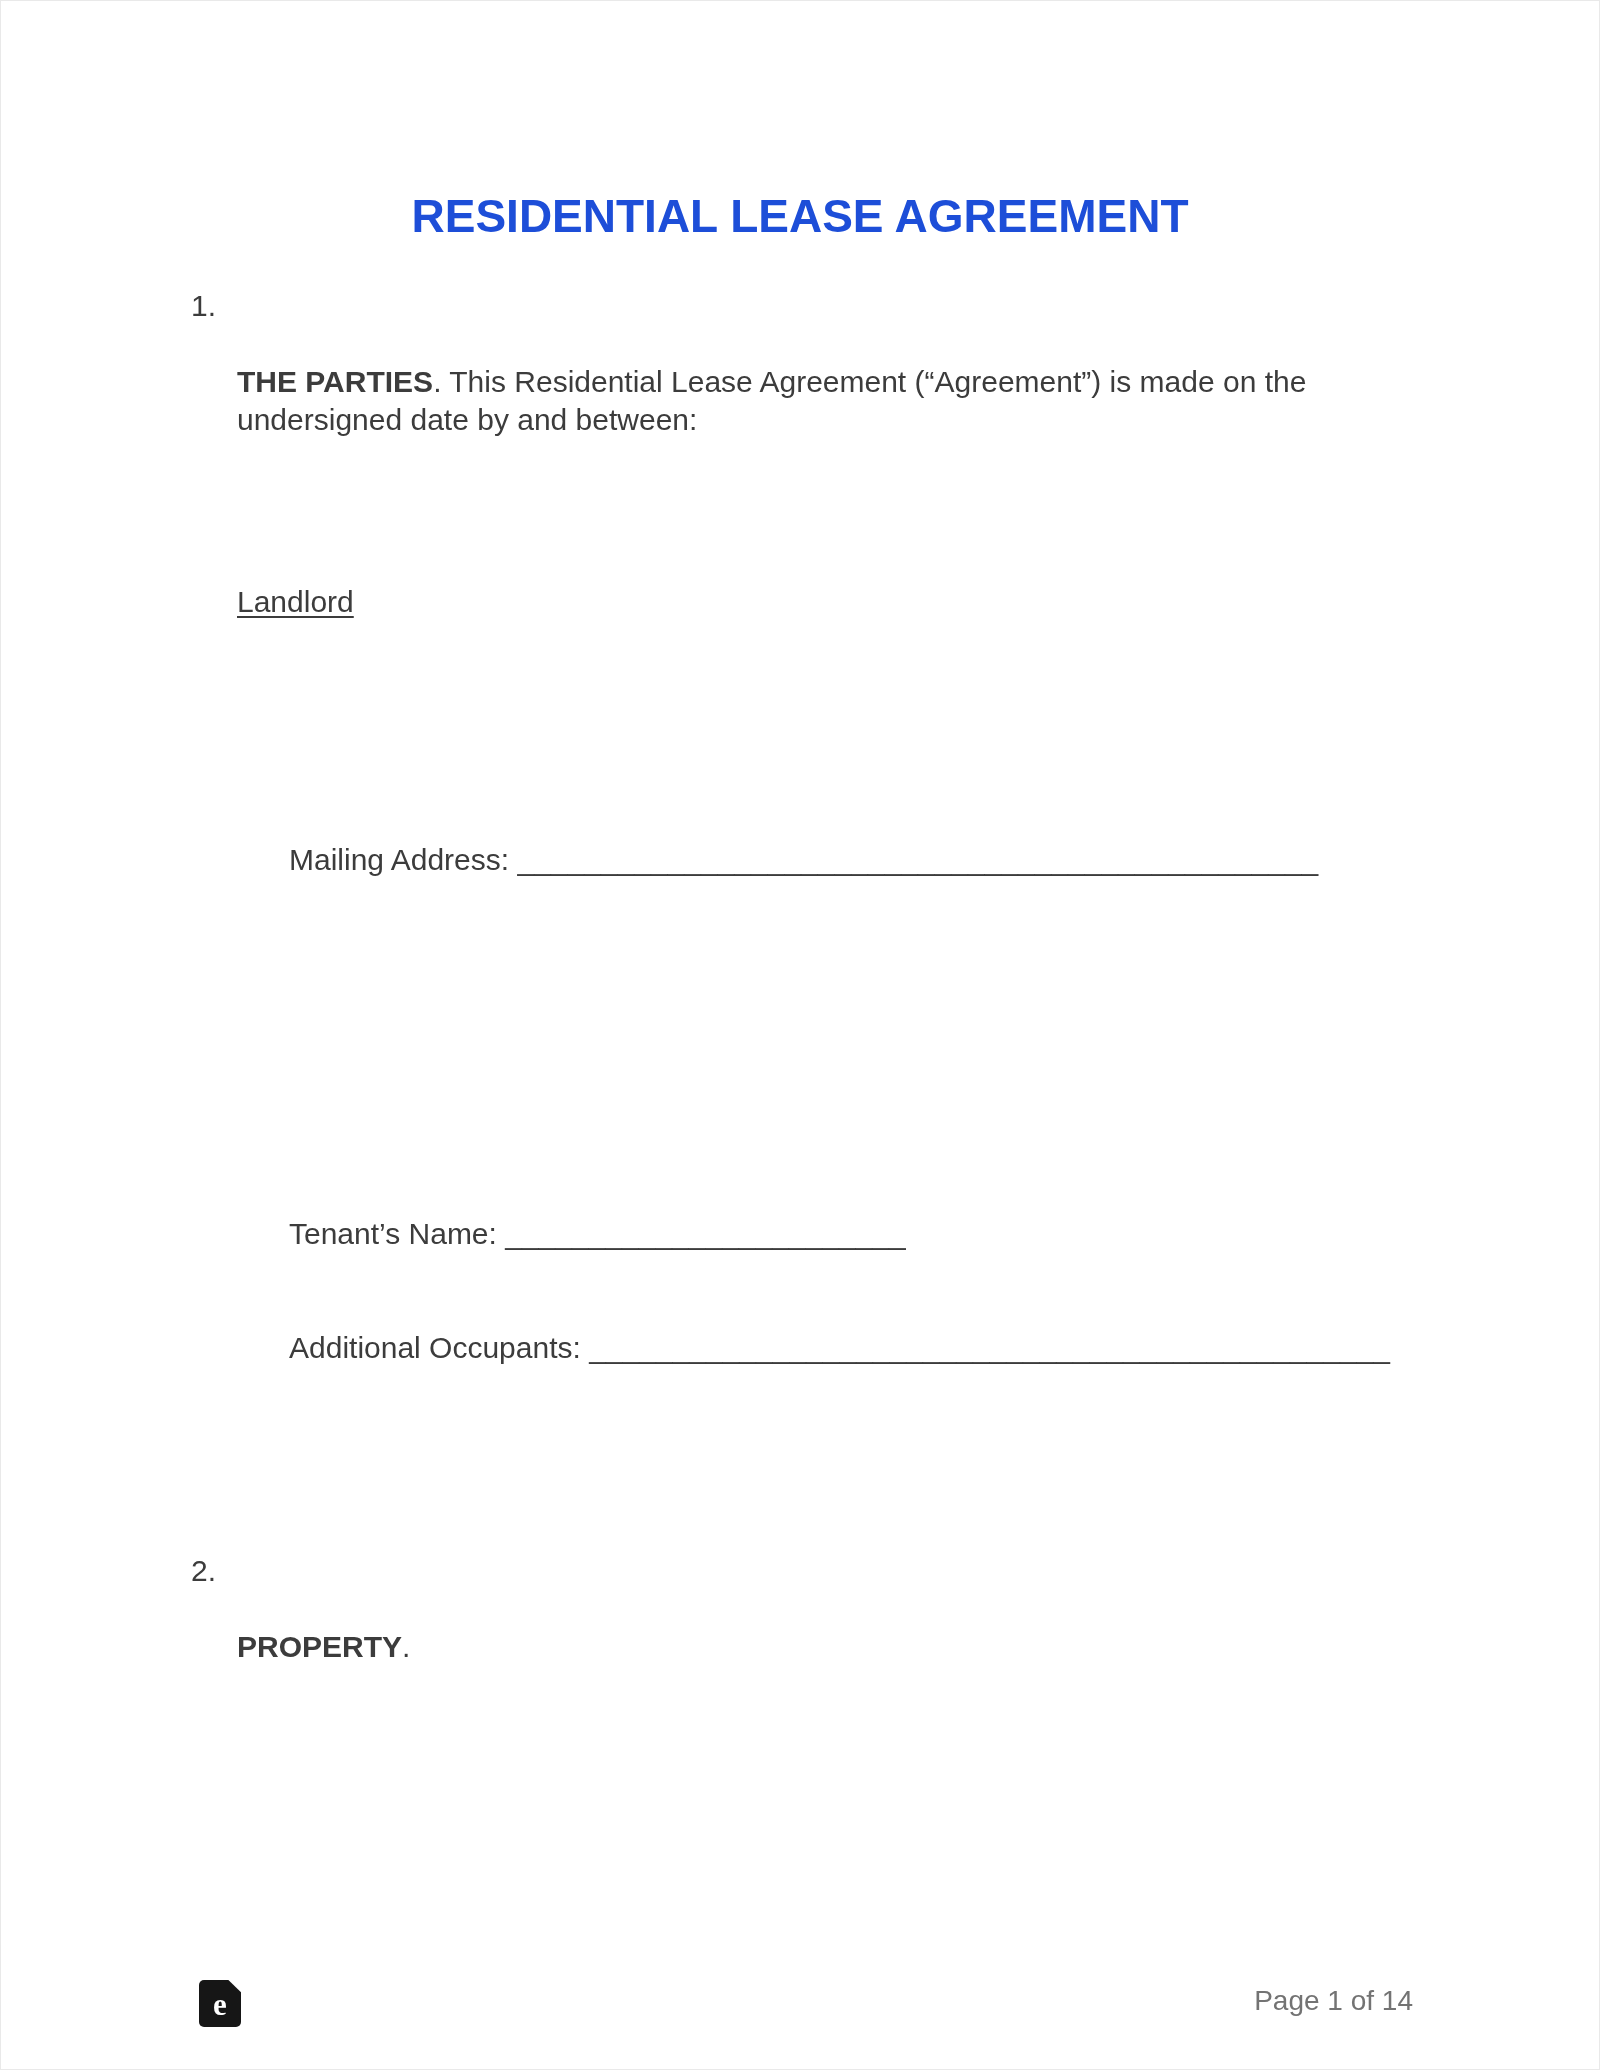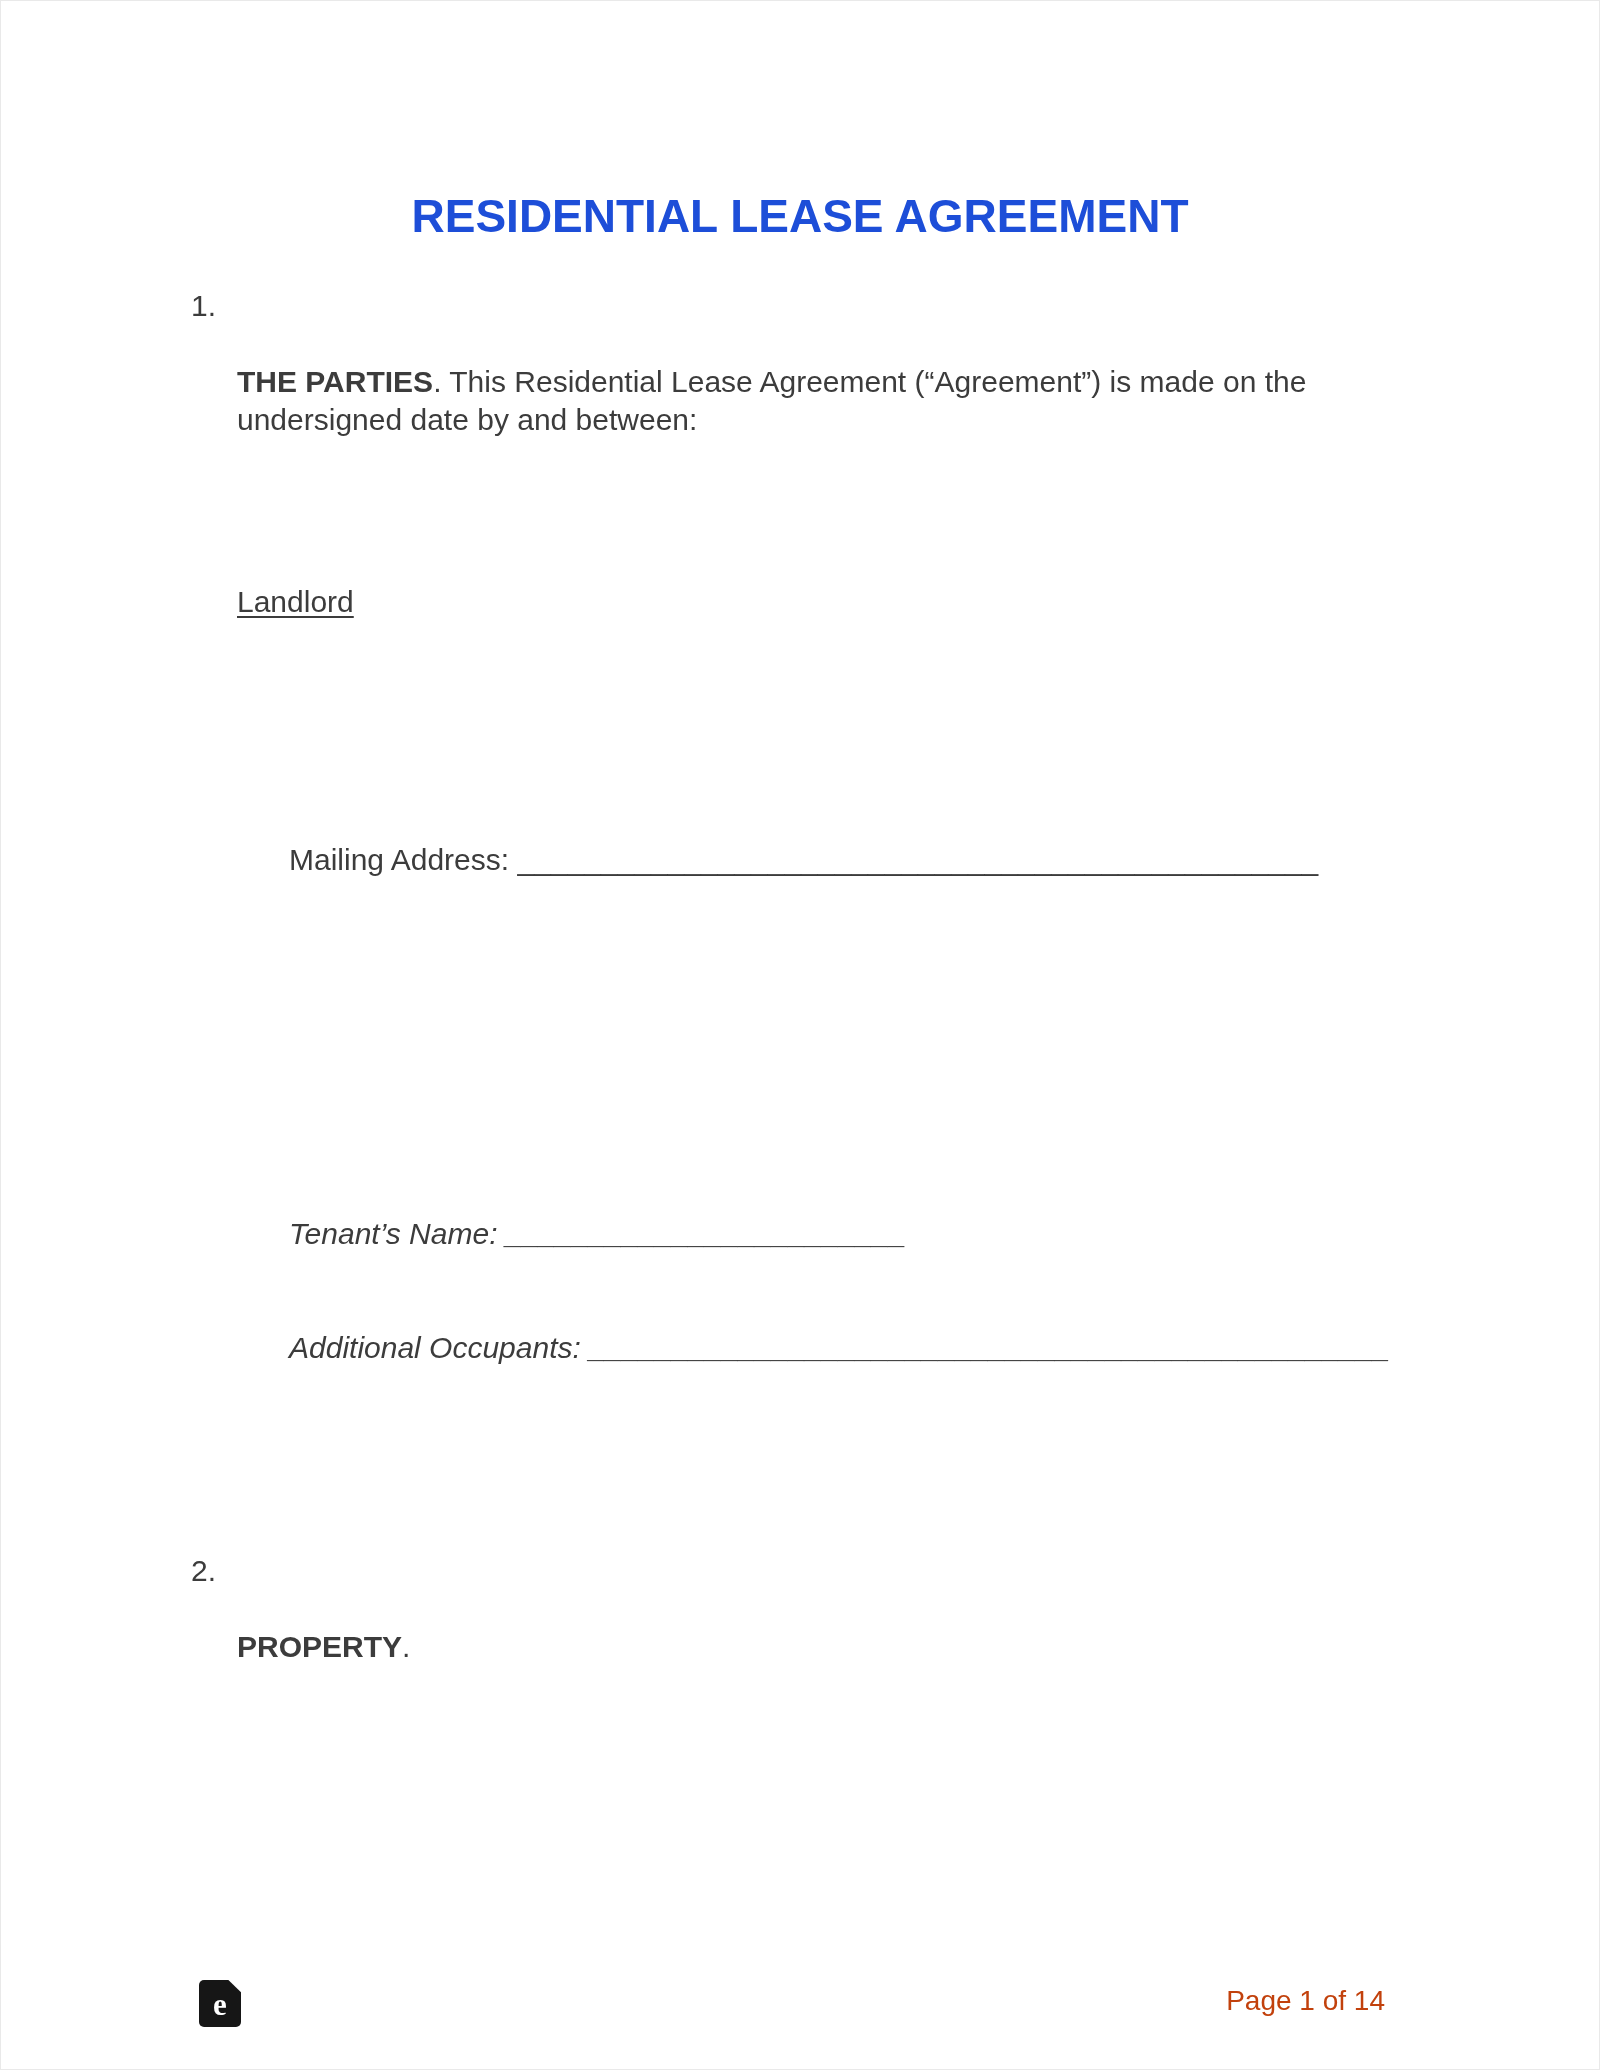--- a/index.html
+++ b/index.html
@@ -27,21 +27,21 @@
   }
   .section { display: flex; align-items: flex-start; }
   .sec-num { flex: 0 0 46px; }
   .sec-body { flex: 1; min-width: 0; }
   p, li, .sec-num, .sec-body { white-space: pre-wrap; }
   .bold { font-weight: 700; }
   .ul { text-decoration: underline; text-underline-offset: 4px; text-decoration-thickness: 2px; }
   ul.bullets { list-style: disc; margin-left: 52px; padding-left: 42px; }
   .ind-rows { margin-left: 52px; }
   .mt30 { margin-top: 30px; }
-  .mt32 { margin-top: 32px; font-style: italic; }
+  .mt32 { margin-top: 32px; }
   .mt33 { margin-top: 33px; }
   .mt36 { margin-top: 36px; }
   .footer-logo {
     position: absolute;
     left: 198px;
     bottom: 42px;
     width: 42px;
     height: 47px;
     background: #161616;
     border-radius: 5px;
@@ -53,25 +53,25 @@
   .logo-letter {
     color: #ffffff;
     font-family: "Liberation Serif", serif;
     font-size: 31px;
     font-weight: 700;
     line-height: 1;
     transform: translateY(1px);
   }
   .footer-page {
     position: absolute;
-    right: 214px;
+    right: 186px;
     bottom: 52px;
     font-size: 28px;
     line-height: 32px;
-    color: #c2410c;
+    color: #737373;
   }
 </style>
 </head>
 <body>
 
 <div class="page">
   <div class="content">
 
     <h1 class="title">RESIDENTIAL LEASE AGREEMENT</h1>
 

